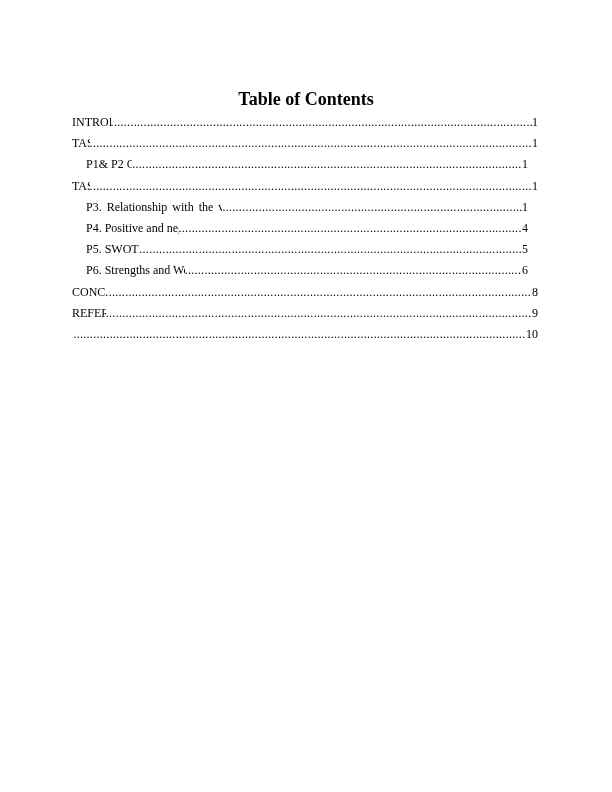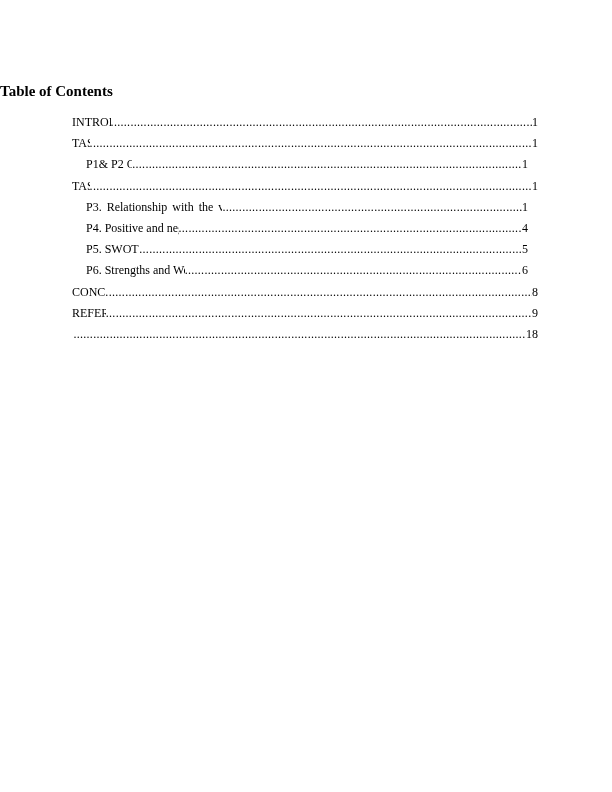--- a/index.html
+++ b/index.html
@@ -10,23 +10,23 @@
     background: #ffffff;
     font-family: "Liberation Serif", "DejaVu Serif", serif;
     color: #000000;
     overflow: hidden;
   }
   .title {
     position: absolute;
     top: 83px;
     left: 0;
     right: 0;
-    margin: 0;
-    text-align: left;
-    font-size: 15px;
+    margin: 8px;
+    text-align: center;
+    font-size: 18px;
     font-weight: bold;
     line-height: 17px;
   }
   .toc {
     position: absolute;
     top: 112px;
     left: 72px;
     width: 466px;
   }
   .entry {
@@ -114,17 +114,17 @@
 
     <div class="entry lvl0">
       <span class="label">REFERENCES </span>
       <span class="leader">............................................................................................................................................................................................................................................................................................................</span>
       <span class="pagenum">9</span>
     </div>
 
     <div class="entry lvl0">
       <span class="label"> </span>
       <span class="leader">............................................................................................................................................................................................................................................................................................................</span>
-      <span class="pagenum">18</span>
+      <span class="pagenum">10</span>
     </div>
 
   </div>
 </div>
 
 </body></html>

